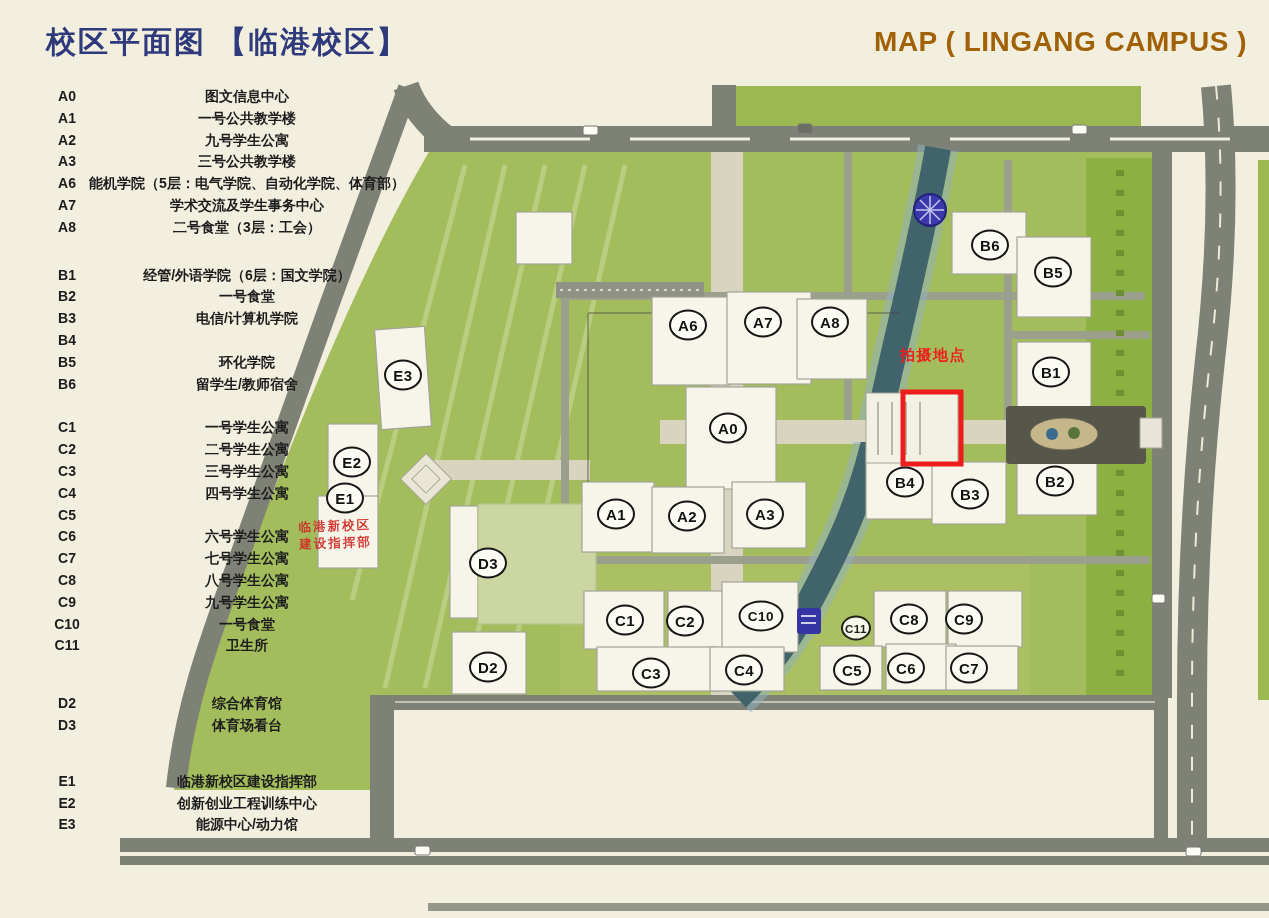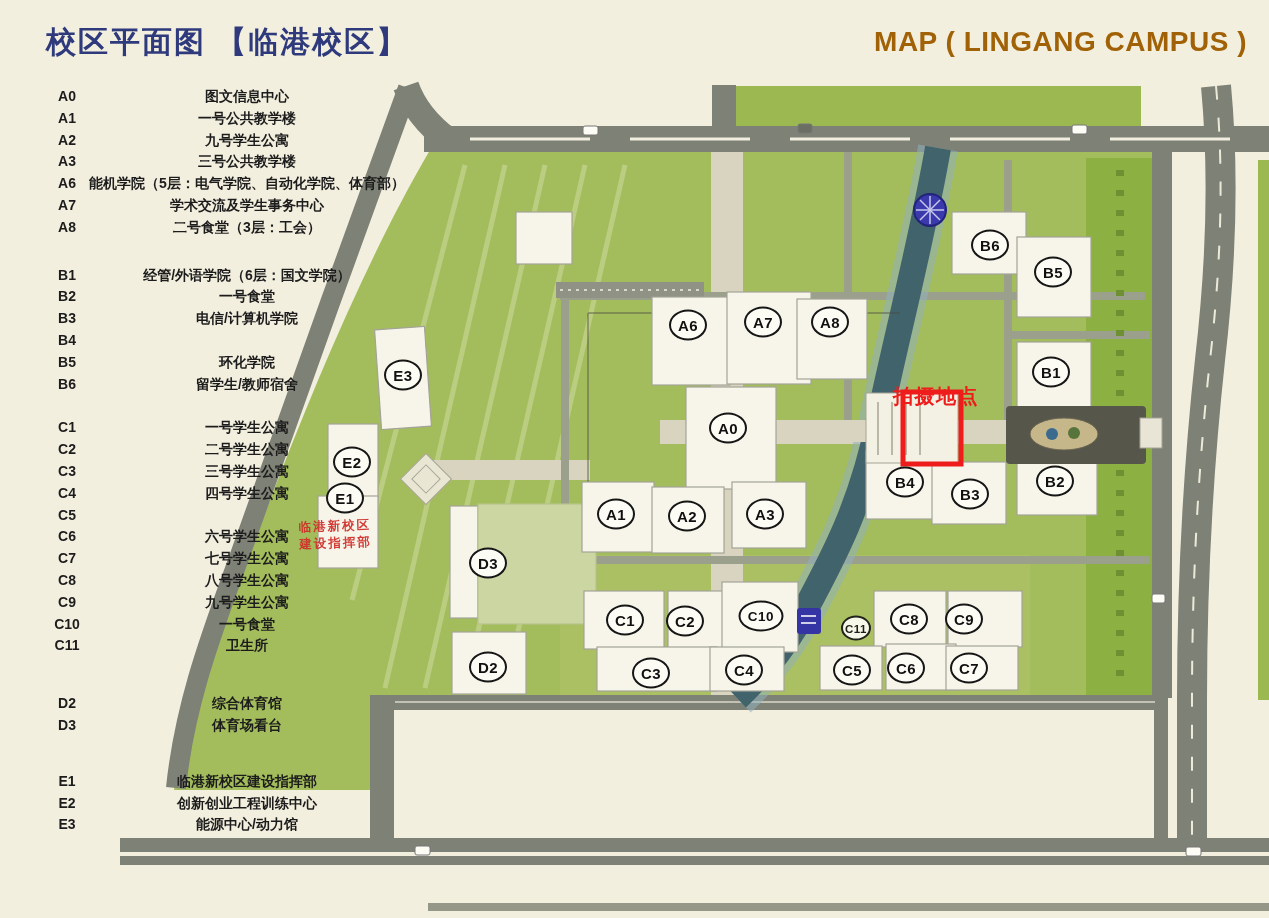--- a/index.html
+++ b/index.html
@@ -24,21 +24,21 @@
   
   svg.map{position:absolute;left:0;top:0;}
   
   .marker{position:absolute;transform:translate(-50%,-50%);width:38px;height:31px;
           background:#fdfcf4;border:2.5px solid #161616;border-radius:50%;
           display:flex;align-items:center;justify-content:center;
           font-size:15px;font-weight:800;color:#111;box-sizing:border-box;letter-spacing:.5px;}
   .marker.wide{width:45px;font-size:13.5px;}
   .marker.small{width:30px;height:25px;border-width:2px;font-size:11.5px;opacity:.92;}
   
-  .photo-label{position:absolute;left:893px;top:383px;width:80px;font-size:20px;font-weight:800;
+  .photo-label{position:absolute;left:893px;top:346px;width:80px;font-size:15px;font-weight:800;
                color:#ee1d1b;letter-spacing:1.5px;white-space:nowrap;}
   .construction-sign{position:absolute;left:299px;top:518px;color:#cf2d28;font-size:12.5px;
                font-weight:800;letter-spacing:2px;line-height:17px;transform:rotate(-2deg);
                opacity:.92;white-space:nowrap;}
 </style>
 </head>
 <body>
 
 <div class="stage">
 

